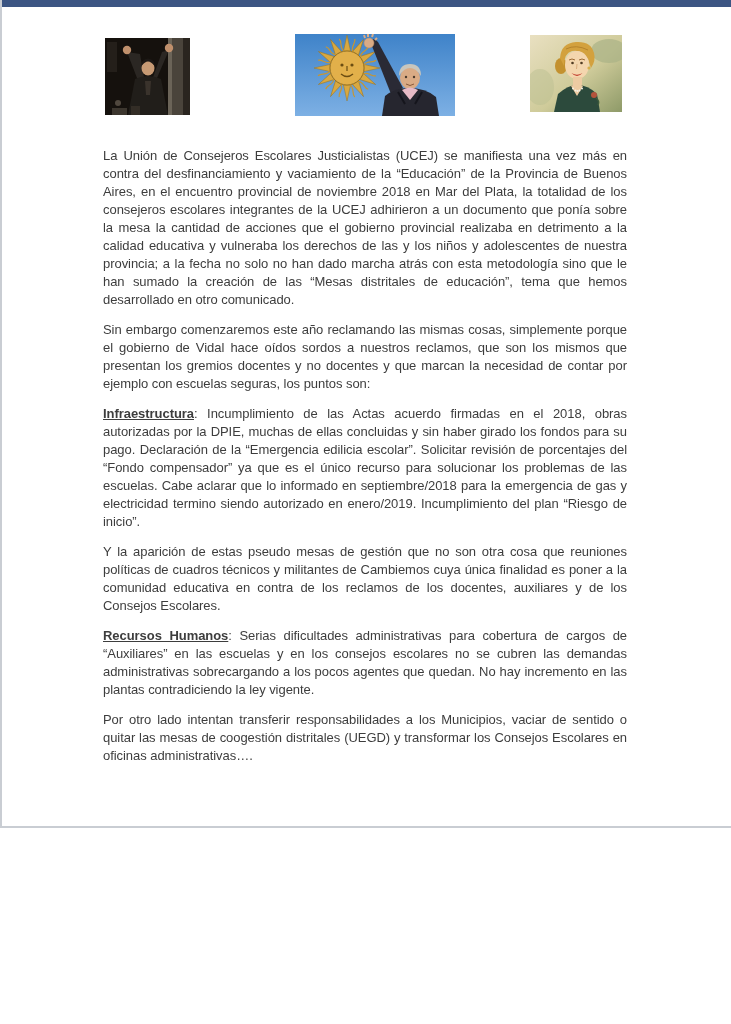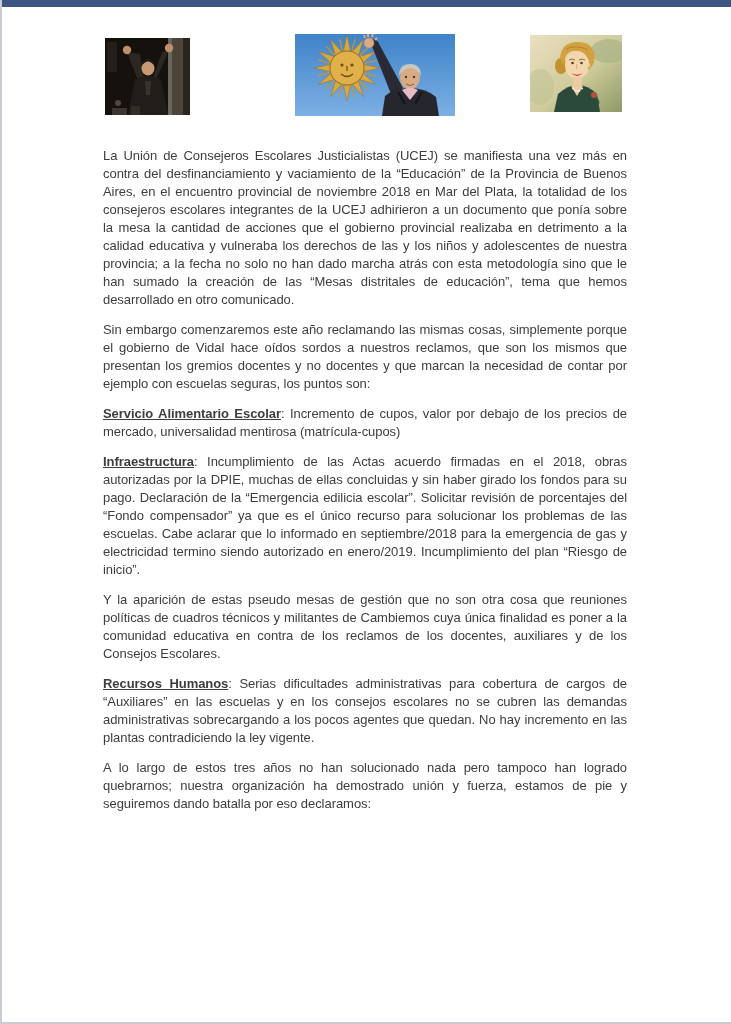--- a/index.html
+++ b/index.html
@@ -1,18 +1,18 @@
 <!DOCTYPE html>
 <html><head>
 <meta charset="utf-8">
 <style>
   html,body{margin:0;padding:0;background:#ffffff;}
   .page{
     position:relative;
-    width:731px;height:1024px;
+    width:731px;height:828px;
     background:#ffffff;
     font-family:"Liberation Sans",sans-serif;
     overflow:hidden;
   }
   .top-bar{position:absolute;top:0;left:0;right:0;height:7px;}
   .edge-left{position:absolute;left:0;top:0;bottom:0;width:2px;}
   .edge-bottom{position:absolute;left:0;right:0;bottom:0;height:2px;}
 
   .photo{position:absolute;overflow:hidden;}
   .photo svg{display:block;width:100%;height:100%;}
@@ -152,20 +152,19 @@
           <circle cx="52" cy="53.5" r="1"></circle>
       </g>
       <circle cx="64" cy="60" r="3" fill="#b4533c"></circle>
       <path d="M66,63 Q70,66 68,70" stroke="#3c5a3c" stroke-width="1.5" fill="none"></path>
     </svg>
   </figure>
 
   <main class="content" style="color: rgb(61, 61, 61);">
     <p><span>La Unión de Consejeros Escolares Justicialistas (UCEJ) se manifiesta una vez más en contra del desfinanciamiento y vaciamiento de la “Educación” de la Provincia de Buenos Aires, en el encuentro provincial de noviembre 2018 en Mar del Plata, la totalidad de los consejeros escolares integrantes de la UCEJ adhirieron a un documento que ponía sobre la mesa la cantidad de acciones que el gobierno provincial realizaba en detrimento a la calidad educativa y vulneraba  los derechos de las y los niños y adolescentes de nuestra provincia; a la fecha no solo no han dado marcha atrás con esta metodología sino que le han sumado la creación de las “Mesas distritales de educación”, tema que hemos desarrollado en otro comunicado.</span></p>
     <p><span>Sin embargo comenzaremos este año reclamando las mismas cosas, simplemente porque el gobierno de Vidal hace oídos sordos a nuestros reclamos, que son los mismos que presentan los gremios docentes y no docentes y que marcan la necesidad de contar por ejemplo con escuelas seguras, los puntos son:</span></p>
-    <p><span class="hd">Servicio Alimentario Escolar</span><span>: Incremento de cupos, valor por debajo de los precios de mercado, universalidad mentirosa (matrícula-cupos)</span></p>
     <p><span class="hd">Infraestructura</span><span>: Incumplimiento de las Actas acuerdo firmadas en el 2018, obras autorizadas por la DPIE, muchas de ellas concluidas y sin haber girado los fondos para su pago. Declaración de la “Emergencia edilicia escolar”.  Solicitar revisión de porcentajes del “Fondo compensador” ya que es el único recurso para solucionar los problemas de las escuelas. Cabe aclarar que lo informado en septiembre/2018 para la emergencia de gas y electricidad termino siendo autorizado en enero/2019. Incumplimiento del plan “Riesgo de inicio”.</span></p>
     <p><span>Y la aparición de estas pseudo mesas de gestión que no son otra cosa que reuniones políticas de cuadros técnicos y militantes de Cambiemos cuya única finalidad es poner a la comunidad educativa en contra de los reclamos de los docentes, auxiliares y de los Consejos Escolares.</span></p>
     <p><span class="hd">Recursos Humanos</span><span>: Serias dificultades administrativas para cobertura de cargos de “Auxiliares” en las escuelas y en los consejos escolares no se cubren las demandas administrativas sobrecargando a los pocos agentes que quedan. No hay incremento en las plantas contradiciendo la ley vigente.</span></p>
-    <p><span>A lo largo de estos tres años no han solucionado nada pero tampoco han logrado quebrarnos; nuestra organización ha demostrado unión y fuerza, estamos de pie y seguiremos dando batalla por eso declaramos:</span></p>
+    <p><span>Por otro lado intentan transferir responsabilidades a los Municipios, vaciar de sentido o quitar las mesas de coogestión distritales (UEGD) y transformar los Consejos Escolares en oficinas administrativas….</span></p>
   </main>
 
 </div>
 
 </body></html>

